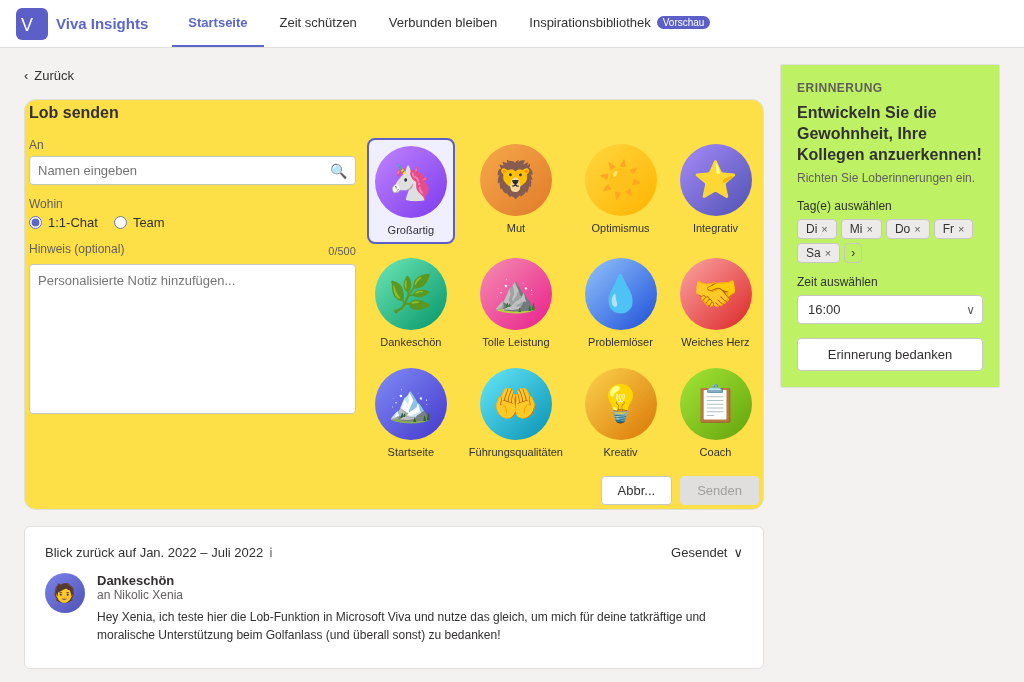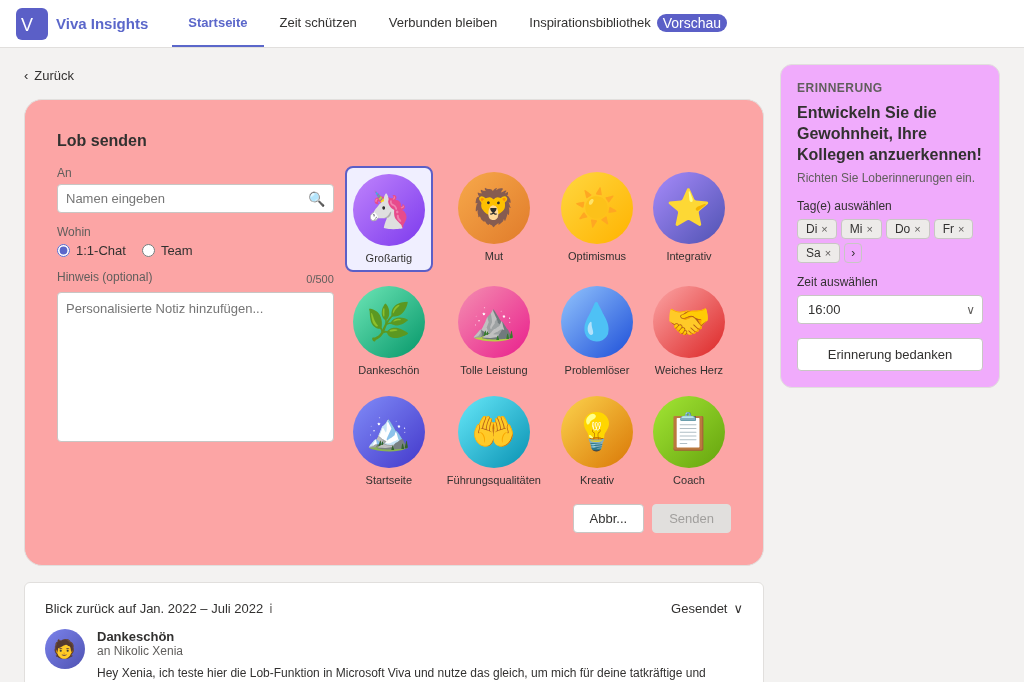--- a/index.html
+++ b/index.html
@@ -49,21 +49,21 @@
       white-space: nowrap;
     }
     .nav-tab.active {
       color: #5b67ca;
       border-bottom: 2px solid #5b67ca;
       font-weight: 600;
     }
     .nav-badge {
       background: #5b5fc7;
       color: #fff;
-      font-size: 14px;
+      font-size: 10px;
       padding: 1px 6px;
       border-radius: 10px;
       margin-left: 6px;
     }
 
     
     .main-content {
       display: flex;
       gap: 16px;
       padding: 16px 24px;
@@ -81,24 +81,24 @@
       font-size: 13px;
       cursor: pointer;
       margin-bottom: 12px;
       background: none;
       border: none;
       padding: 4px 0;
     }
 
     
     .card {
-      background: #fca5a5;
+      background: #fde047;
       border: 1px solid #e1dfdd;
-      border-radius: 18px;
-      padding: 32px;
+      border-radius: 12px;
+      padding: 4px;
       margin-bottom: 16px;
     }
     .card-title {
       font-size: 16px;
       font-weight: 600;
       color: #323130;
       margin-bottom: 16px;
     }
     .lob-form {
       display: flex;
@@ -284,23 +284,23 @@
     }
     .lookback-text {
       font-size: 12px;
       color: #323130;
       line-height: 1.5;
       margin-bottom: 8px;
     }
 
     
     .reminder-card {
-      background: #f0abfc;
+      background: #bef264;
       border: 1px solid #e1dfdd;
-      border-radius: 12px;
+      border-radius: 2px;
       padding: 16px;
     }
     .reminder-title {
       font-size: 12px;
       color: #605e5c;
       margin-bottom: 8px;
       font-weight: 600;
       text-transform: uppercase;
       letter-spacing: 0.5px;
     }

